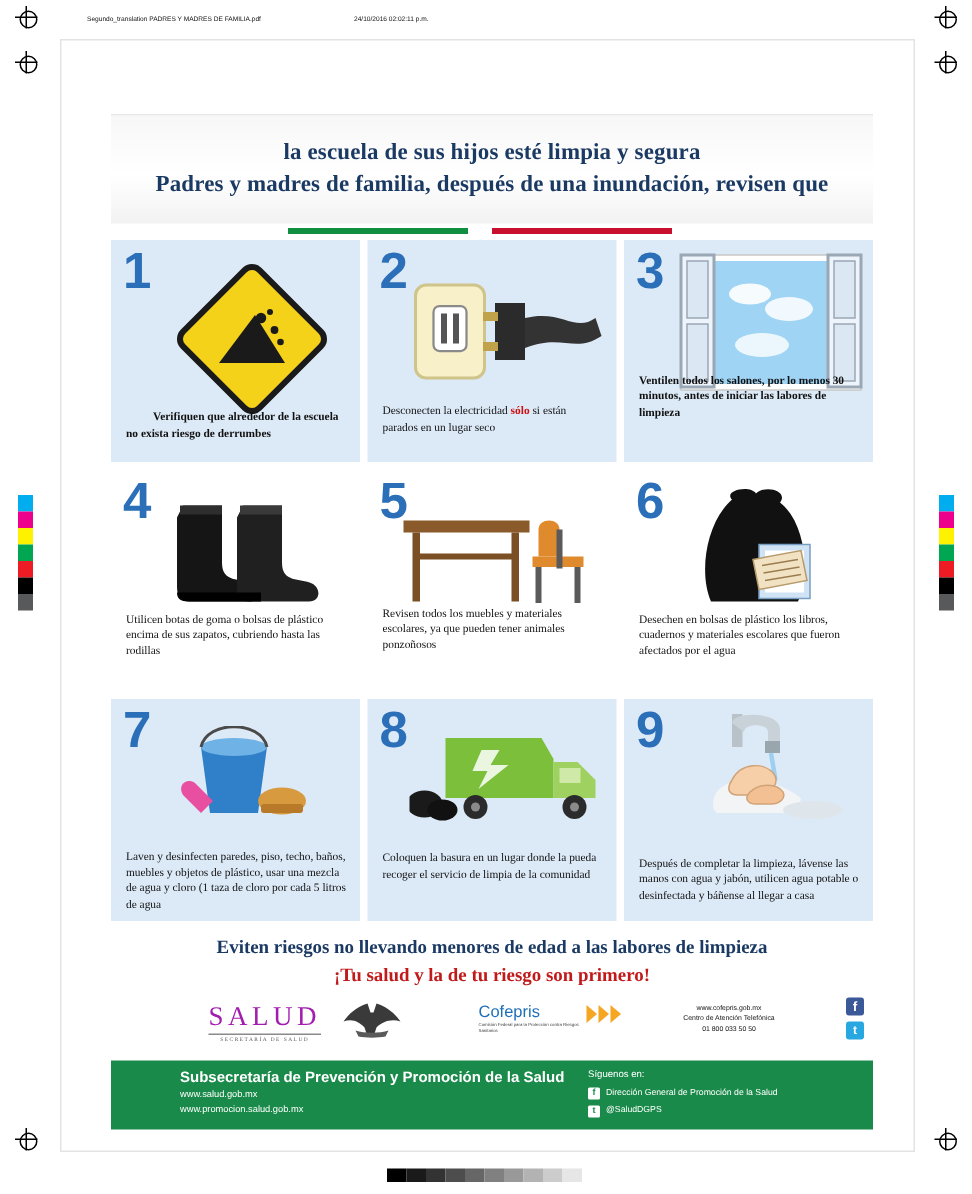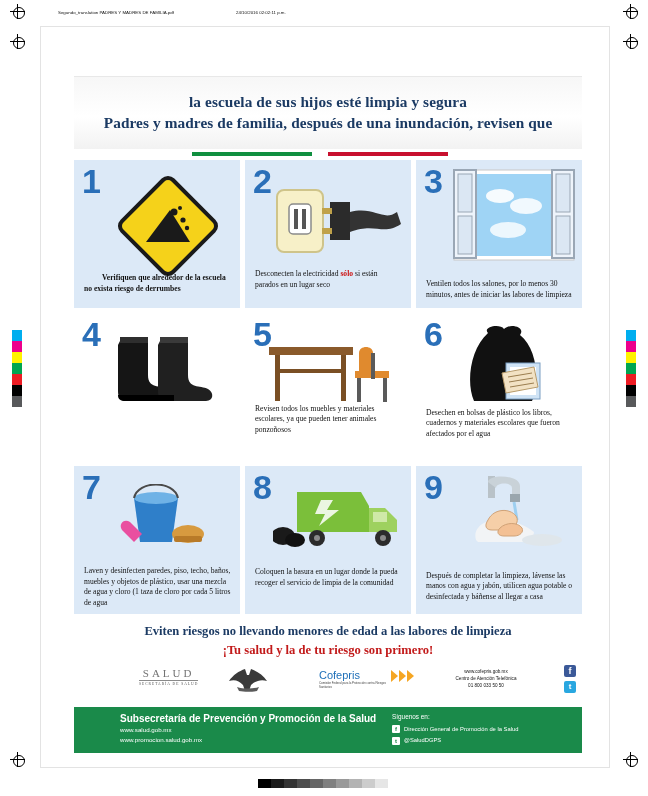--- a/index.html
+++ b/index.html
@@ -150,21 +150,21 @@
   
   .logos {
     position: absolute;
     left: 33px; top: 636px; width: 508px; height: 38px;
   }
   .salud-logo {
     position: absolute; left: 65px; top: 4px;
     text-align: center;
     font-family: "Liberation Serif", serif;
   }
-  .salud-logo .big { font-size: 11px; letter-spacing: 3px; color: #737373; }
+  .salud-logo .big { font-size: 18px; letter-spacing: 3px; color: #a21caf; }
   .salud-logo .sub {
     font-size: 3.6px; letter-spacing: 1px; color: #555;
     border-top: 1px solid #8a8a8a; padding-top: 1px; margin-top: 1px;
   }
   .eagle {
     position: absolute; left: 145px; top: 2px; width: 58px; height: 30px;
   }
   .cofepris {
     position: absolute; left: 245px; top: 6px;
   }
@@ -343,34 +343,35 @@
           <ellipse cx="74" cy="38" rx="16" ry="8" fill="#ffffff" opacity="0.85"></ellipse>
           <ellipse cx="56" cy="62" rx="18" ry="8" fill="#ffffff" opacity="0.8"></ellipse>
           <rect x="2" y="2" width="22" height="88" fill="#eef4fb" stroke="#9aa7b5" stroke-width="2"></rect>
           <rect x="100" y="2" width="22" height="88" fill="#eef4fb" stroke="#9aa7b5" stroke-width="2"></rect>
           <rect x="6" y="6" width="14" height="38" fill="#dbe7f3" stroke="#9aa7b5" stroke-width="1"></rect>
           <rect x="6" y="48" width="14" height="38" fill="#dbe7f3" stroke="#9aa7b5" stroke-width="1"></rect>
           <rect x="104" y="6" width="14" height="38" fill="#dbe7f3" stroke="#9aa7b5" stroke-width="1"></rect>
           <rect x="104" y="48" width="14" height="38" fill="#dbe7f3" stroke="#9aa7b5" stroke-width="1"></rect>
         </svg>
       </div>
-      <div class="cap" style="bottom:8px;">Ventilen todos los salones, por lo menos 30 minutos, antes de iniciar las labores de limpieza</div>
+      <div class="cap" style="bottom:28px;font-weight:bold;">Ventilen todos los salones, por lo menos 30 minutos, antes de iniciar las labores de limpieza</div>
     </div>
 
     <div class="cell white">
       <div class="num">4</div>
       <div class="art" style="left:30px; top:22px;">
         <svg width="126" height="74" viewBox="0 0 126 74">
           <path d="M18,2 L44,2 L44,40 C44,54 56,50 64,54 C70,57 70,66 62,66 L22,66 C16,66 14,62 14,56 L14,10 Z" fill="#151515"></path>
           <path d="M58,2 L84,2 L84,40 C84,54 96,50 104,54 C110,57 110,66 102,66 L62,66 C56,66 54,62 54,56 L54,10 Z" fill="#202020"></path>
           <rect x="16" y="2" width="28" height="6" fill="#2e2e2e"></rect>
           <rect x="56" y="2" width="28" height="6" fill="#3a3a3a"></rect>
           <path d="M14,60 L70,60 L70,66 L22,66 C16,66 14,64 14,60 Z" fill="#000"></path>
         </svg>
       </div>
+      <div class="cap" style="bottom:22px;">Utilicen botas de goma o bolsas de plástico encima de sus zapatos, cubriendo hasta las rodillas</div>
     </div>
 
     <div class="cell white">
       <div class="num">5</div>
       <div class="art" style="left:22px; top:22px;">
         <svg width="136" height="72" viewBox="0 0 136 72">
           <rect x="2" y="12" width="84" height="8" fill="#8a5a2b"></rect>
           <rect x="8" y="20" width="5" height="46" fill="#7a4f24"></rect>
           <rect x="74" y="20" width="5" height="46" fill="#7a4f24"></rect>
           <rect x="10" y="34" width="68" height="4" fill="#7a4f24"></rect>

